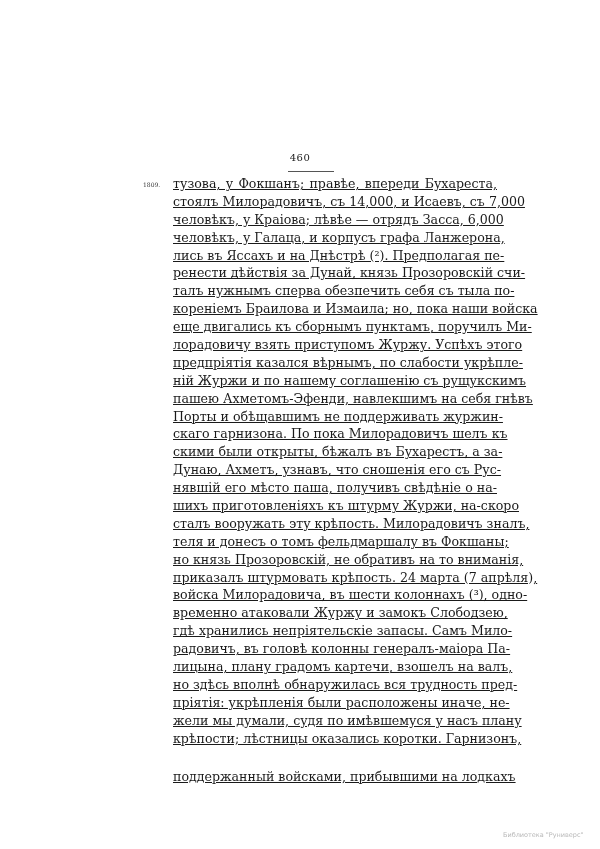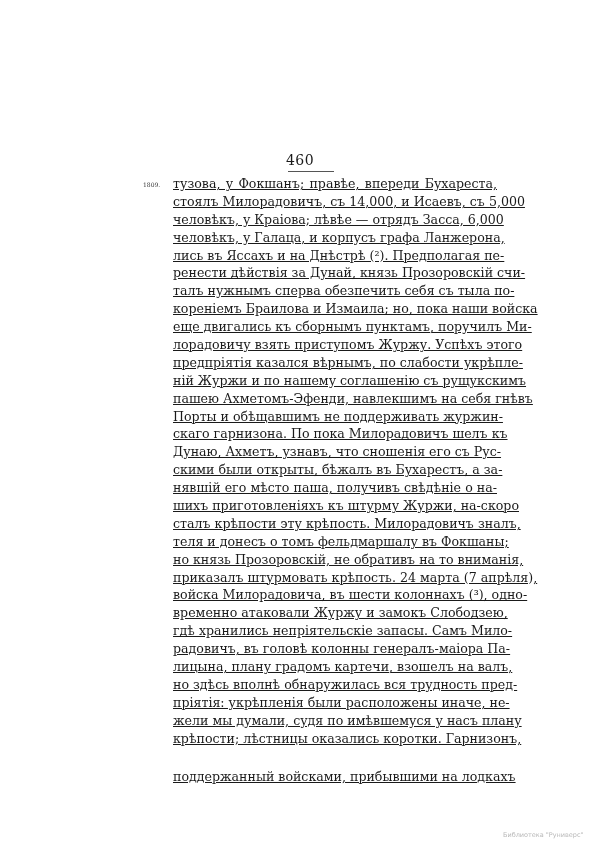--- a/index.html
+++ b/index.html
@@ -14,21 +14,21 @@
       overflow: hidden;
       font-family: "DejaVu Serif", "Liberation Serif", serif;
       color: #1a1a1a;
     }
     .page-number {
       position: absolute;
       top: 152px;
       left: 0;
       width: 600px;
       text-align: center;
-      font-size: 14px;
+      font-size: 10px;
       letter-spacing: 0.5px;
     }
     .page-rule {
       position: absolute;
       top: 171px;
       left: 288px;
       width: 46px;
       height: 1px;
       background: #555;
     }
@@ -71,39 +71,39 @@
   </style>
 </head>
 <body>
 
 <div class="page-number">460</div>
 <div class="page-rule"></div>
 <div class="margin-note">1809.</div>
 
 <div class="body-text">
   <span class="line">тузова, у Фокшанъ; правѣе, впереди Бухареста,</span>
-  <span class="line">стоялъ Милорадовичъ, съ 14,000, и Исаевъ, съ 5,000</span>
+  <span class="line">стоялъ Милорадовичъ, съ 14,000, и Исаевъ, съ 7,000</span>
   <span class="line">человѣкъ, у Краiова; лѣвѣе — отрядъ Засса, 6,000</span>
   <span class="line">человѣкъ, у Галаца, и корпусъ графа Ланжерона,</span>
   <span class="line">лись въ Яссахъ и на Днѣстрѣ (²). Предполагая пе-</span>
   <span class="line">ренести дѣйствiя за Дунай, князь Прозоровскiй счи-</span>
   <span class="line">талъ нужнымъ сперва обезпечить себя съ тыла по-</span>
   <span class="line">коренiемъ Браилова и Измаила; но, пока наши войска</span>
   <span class="line">еще двигались къ сборнымъ пунктамъ, поручилъ Ми-</span>
   <span class="line">лорадовичу взять приступомъ Журжу. Успѣхъ этого</span>
   <span class="line">предпрiятiя казался вѣрнымъ, по слабости укрѣпле-</span>
   <span class="line">нiй Журжи и по нашему соглашенiю съ рущукскимъ</span>
   <span class="line">пашею Ахметомъ-Эфенди, навлекшимъ на себя гнѣвъ</span>
   <span class="line">Порты и обѣщавшимъ не поддерживать журжин-</span>
   <span class="line">скаго гарнизона. По пока Милорадовичъ шелъ къ</span>
+  <span class="line">скими были открыты, бѣжалъ въ Бухарестъ, а за-</span>
   <span class="line">Дунаю, Ахметъ, узнавъ, что сношенiя его съ Рус-</span>
-  <span class="line">скими были открыты, бѣжалъ въ Бухарестъ, а за-</span>
   <span class="line">нявшiй его мѣсто паша, получивъ свѣдѣнiе о на-</span>
   <span class="line">шихъ приготовленiяхъ къ штурму Журжи, на-скоро</span>
-  <span class="line">сталъ крѣпости эту крѣпость. Милорадовичъ зналъ,</span>
+  <span class="line">сталъ вооружать эту крѣпость. Милорадовичъ зналъ,</span>
   <span class="line">теля и донесъ о томъ фельдмаршалу въ Фокшаны;</span>
   <span class="line">но князь Прозоровскiй, не обративъ на то вниманiя,</span>
   <span class="line">приказалъ штурмовать крѣпость. 24 марта (7 апрѣля),</span>
   <span class="line">войска Милорадовича, въ шести колоннахъ (³), одно-</span>
   <span class="line">временно атаковали Журжу и замокъ Слободзею,</span>
   <span class="line">гдѣ хранились непрiятельскiе запасы. Самъ Мило-</span>
   <span class="line">радовичъ, въ головѣ колонны генералъ-маiора Па-</span>
   <span class="line">лицына, плану градомъ картечи, взошелъ на валъ,</span>
   <span class="line">но здѣсь вполнѣ обнаружилась вся трудность пред-</span>
   <span class="line">прiятiя: укрѣпленiя были расположены иначе, не-</span>

